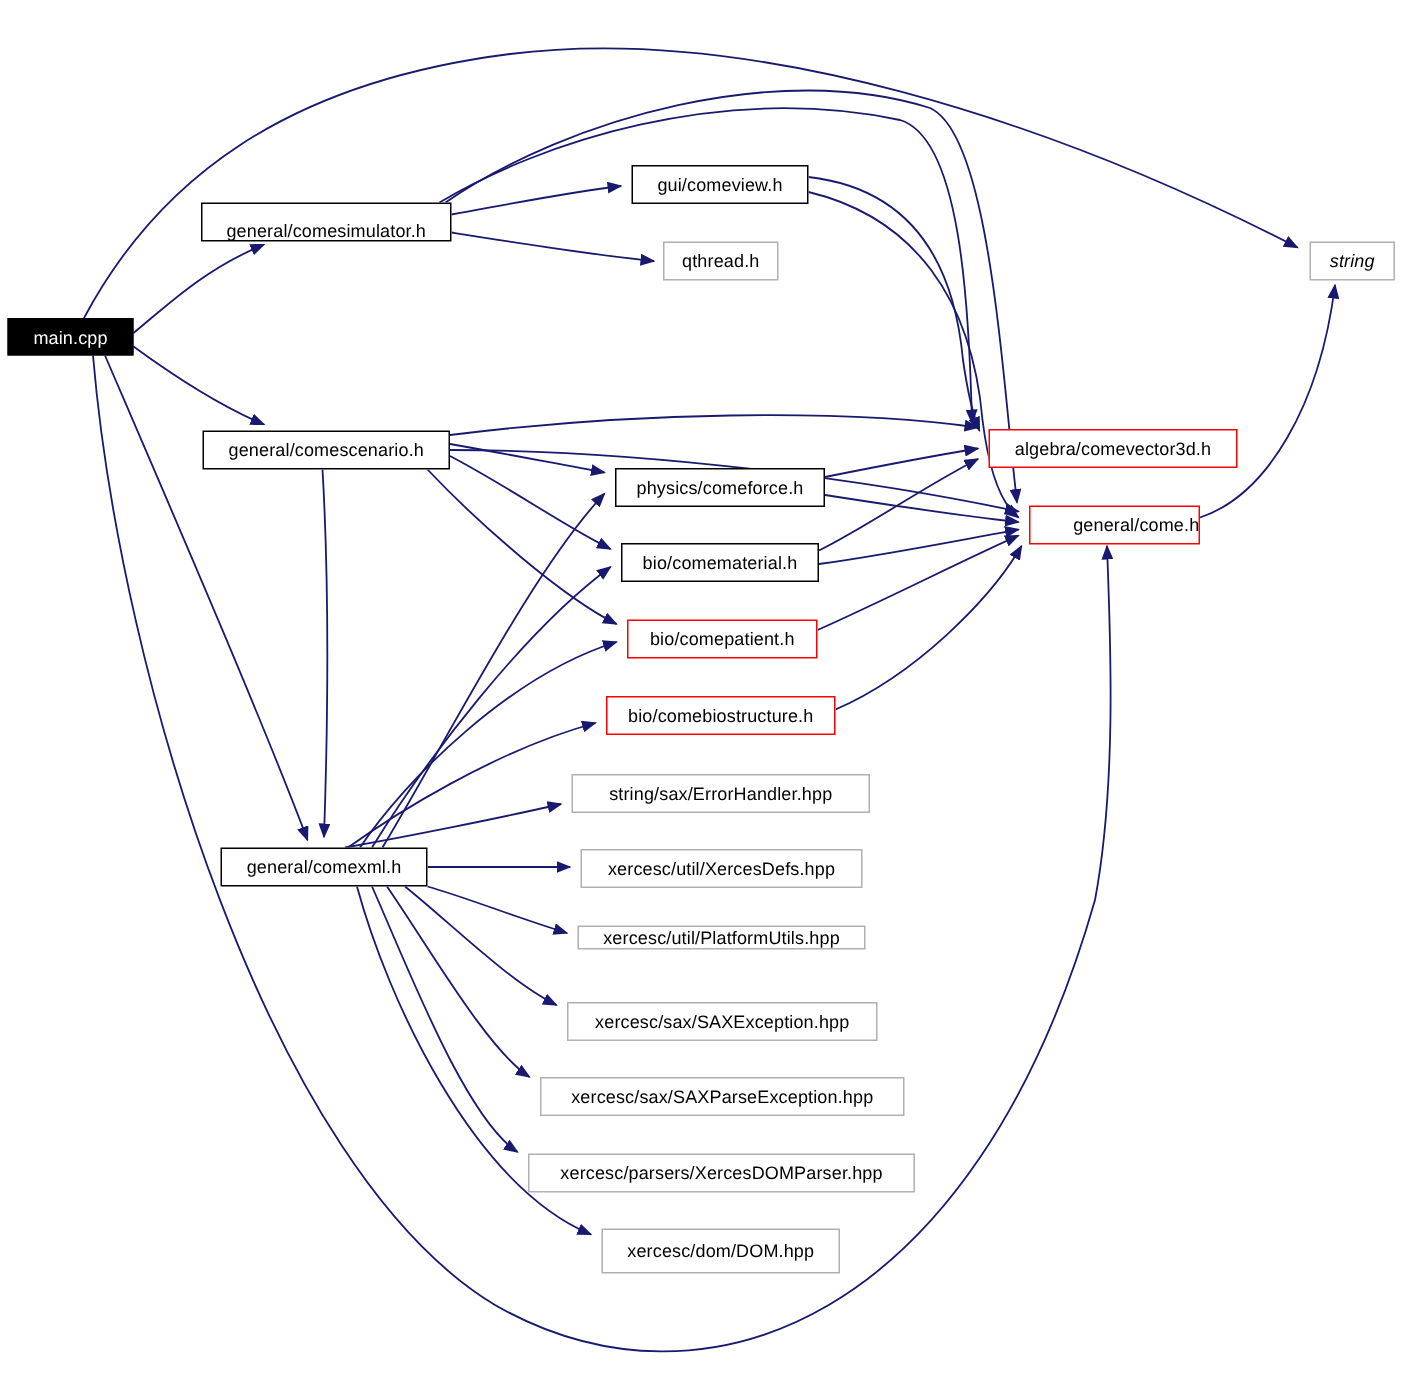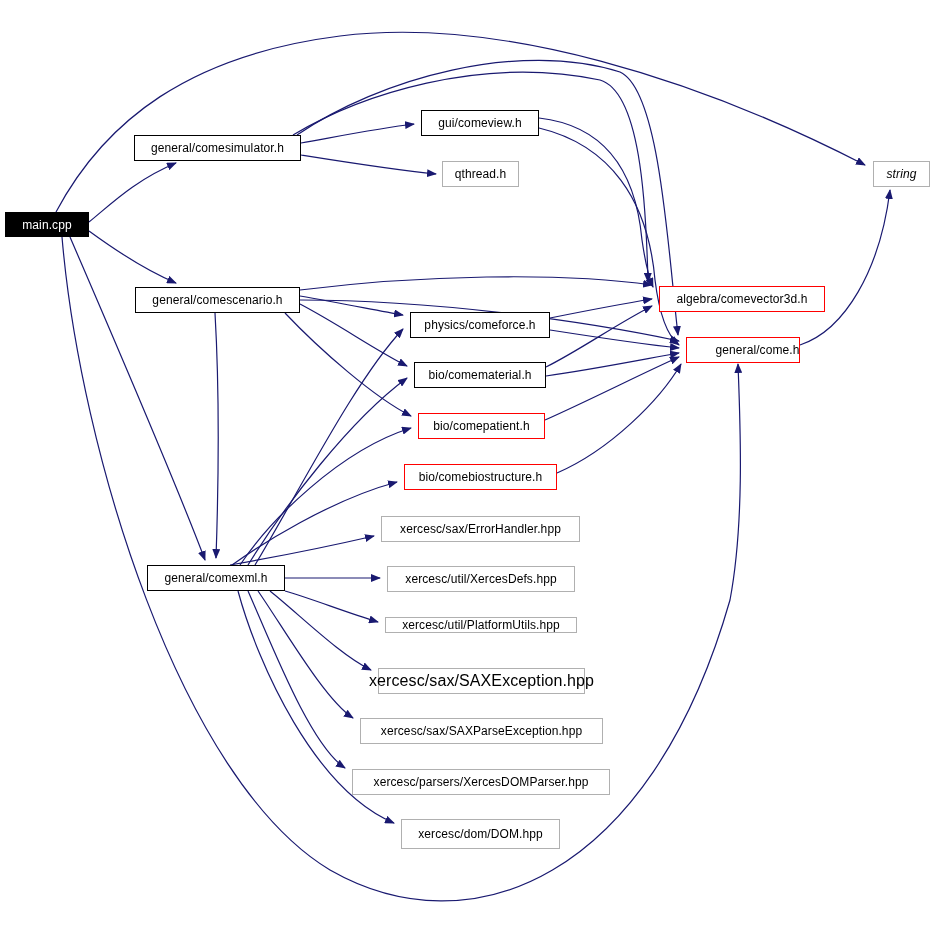--- a/index.html
+++ b/index.html
@@ -62,21 +62,21 @@
         <path d="M 248,591 C 272,645 310,745 345,768" marker-end="url(#ah)"></path>
         <path d="M 238,591 C 258,665 315,790 394,823" marker-end="url(#ah)"></path>
         <path d="M 800,345 C 845,330 880,270 890,190" marker-end="url(#ah)"></path>
       </g>
   </svg>
 
   <div id="node-layer">
       <div class="node n-root" style="left: 5px; top: 212px; width: 84px; height: 25px; font-size: 12px;">
         <span>main.cpp</span>
       </div>
-      <div class="node n-local" style="left: 134px; top: 135px; width: 167px; height: 26px; font-size: 12px;">
+      <div class="node n-local" style="left: 134px; top: 135px; width: 167px; height: 26px; font-size: 12px; align-items: flex-end;">
         <span>general/comesimulator.h</span>
       </div>
       <div class="node n-local" style="left: 421px; top: 110px; width: 118px; height: 26px; font-size: 12px;">
         <span>gui/comeview.h</span>
       </div>
       <div class="node n-ext" style="left: 442px; top: 161px; width: 77px; height: 26px; font-size: 12px;">
         <span>qthread.h</span>
       </div>
       <div class="node n-ext" style="left: 873px; top: 161px; width: 57px; height: 26px; font-size: 12px; font-style: italic;">
         <span>string</span>
@@ -96,32 +96,32 @@
       <div class="node n-local" style="left: 414px; top: 362px; width: 132px; height: 26px; font-size: 12px;">
         <span>bio/comematerial.h</span>
       </div>
       <div class="node n-hl" style="left: 418px; top: 413px; width: 127px; height: 26px; font-size: 12px;">
         <span>bio/comepatient.h</span>
       </div>
       <div class="node n-hl" style="left: 404px; top: 464px; width: 153px; height: 26px; font-size: 12px;">
         <span>bio/comebiostructure.h</span>
       </div>
       <div class="node n-ext" style="left: 381px; top: 516px; width: 199px; height: 26px; font-size: 12px;">
-        <span>xercesc/sax/ErrorHandler.hpp</span>
+        <span>string/sax/ErrorHandler.hpp</span>
       </div>
       <div class="node n-local" style="left: 147px; top: 565px; width: 138px; height: 26px; font-size: 12px;">
         <span>general/comexml.h</span>
       </div>
       <div class="node n-ext" style="left: 387px; top: 566px; width: 188px; height: 26px; font-size: 12px;">
         <span>xercesc/util/XercesDefs.hpp</span>
       </div>
       <div class="node n-ext" style="left: 385px; top: 617px; width: 192px; height: 16px; font-size: 12px;">
         <span>xercesc/util/PlatformUtils.hpp</span>
       </div>
-      <div class="node n-ext" style="left: 378px; top: 668px; width: 207px; height: 26px; font-size: 16px;">
+      <div class="node n-ext" style="left: 378px; top: 668px; width: 207px; height: 26px; font-size: 12px;">
         <span>xercesc/sax/SAXException.hpp</span>
       </div>
       <div class="node n-ext" style="left: 360px; top: 718px; width: 243px; height: 26px; font-size: 12px;">
         <span>xercesc/sax/SAXParseException.hpp</span>
       </div>
       <div class="node n-ext" style="left: 352px; top: 769px; width: 258px; height: 26px; font-size: 12px;">
         <span>xercesc/parsers/XercesDOMParser.hpp</span>
       </div>
       <div class="node n-ext" style="left: 401px; top: 819px; width: 159px; height: 30px; font-size: 12px;">
         <span>xercesc/dom/DOM.hpp</span>

